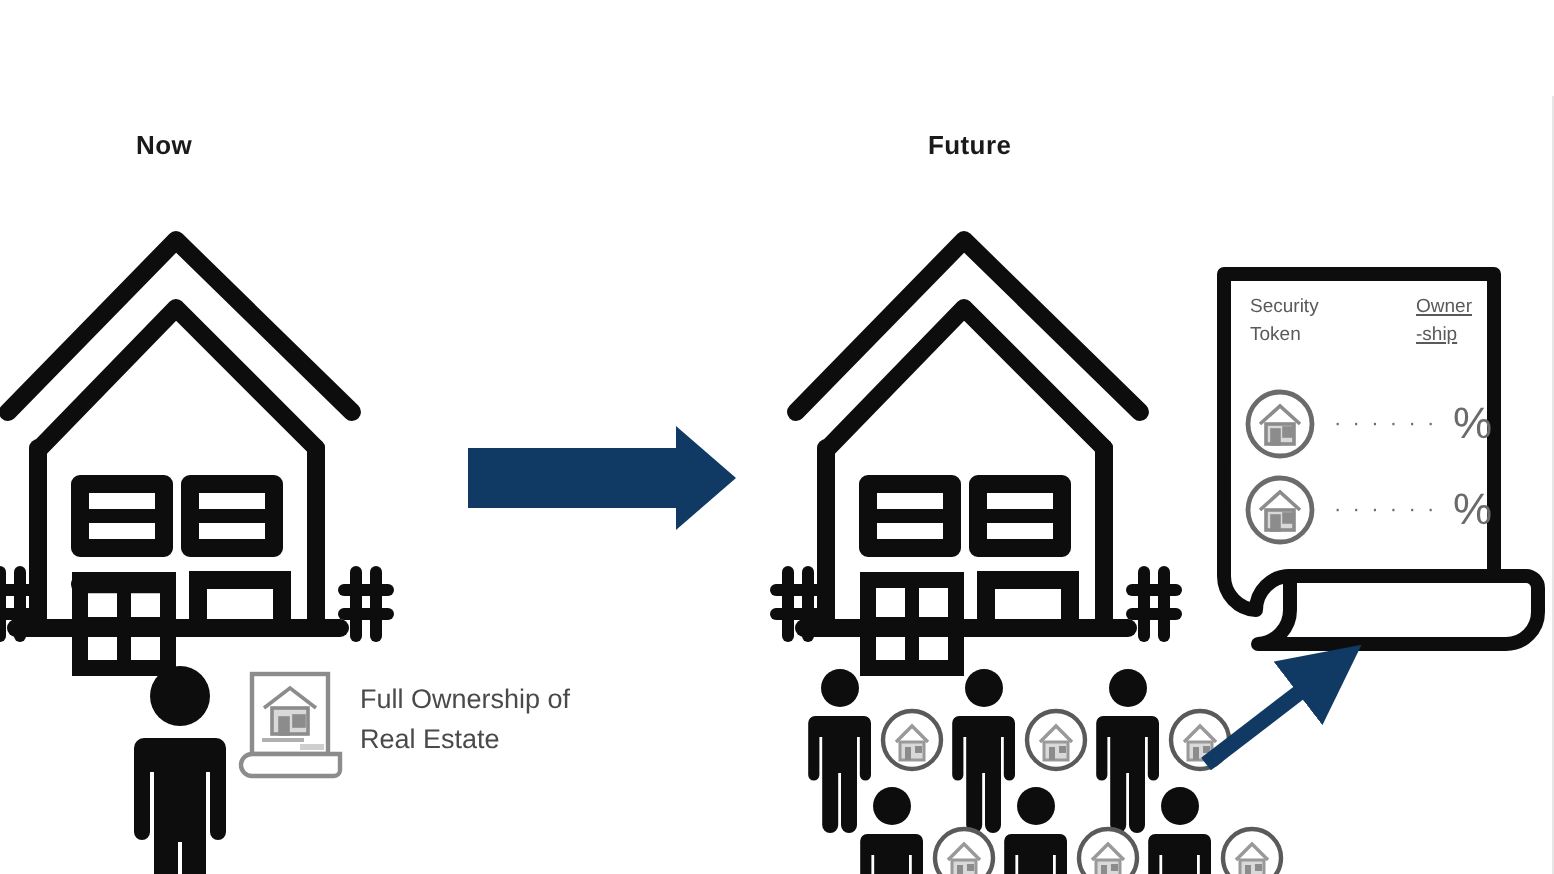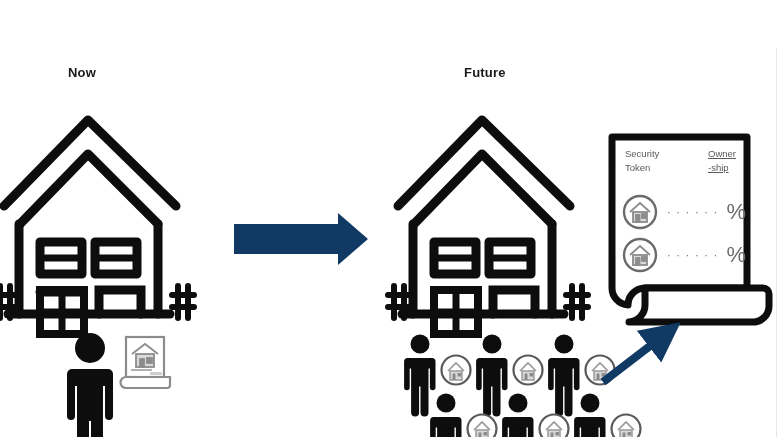--- a/index.html
+++ b/index.html
@@ -133,20 +133,21 @@
         <rect x="20" y="24" width="4" height="8" fill="#8c8c8c"></rect>
         <rect x="27" y="23" width="5" height="5" fill="#8c8c8c"></rect>
       </g>
       <line x1="11" y1="35" x2="32" y2="35" stroke="#b0b0b0" stroke-width="2"></line>
       <rect x="30" y="37" width="12" height="3" fill="#cfcfcf"></rect>
 
       <path d="M6 42 h44 v8 a3 3 0 0 1 -3 3 h-41 a4 4 0 0 1 0 -11 z" fill="#ffffff" stroke="#8c8c8c" stroke-width="2.2"></path>
     </svg>
   </div>
 
+  <div class="abs caption" style="left:180px; top:292px; width:120px;">Full Ownership of Real Estate</div>
 
   <div class="abs" style="left:234px; top:165px;">
     <svg width="135" height="52" viewBox="0 0 135 52">
       <path d="M0 11 L104 11 L104 0 L134 26 L104 52 L104 41 L0 41 Z" fill="#103A64"></path>
     </svg>
   </div>
 
   <div class="abs section-title" style="left:464px; top:17px;">Future</div>
 
   <div class="abs" style="left:392px; top:58px;">

